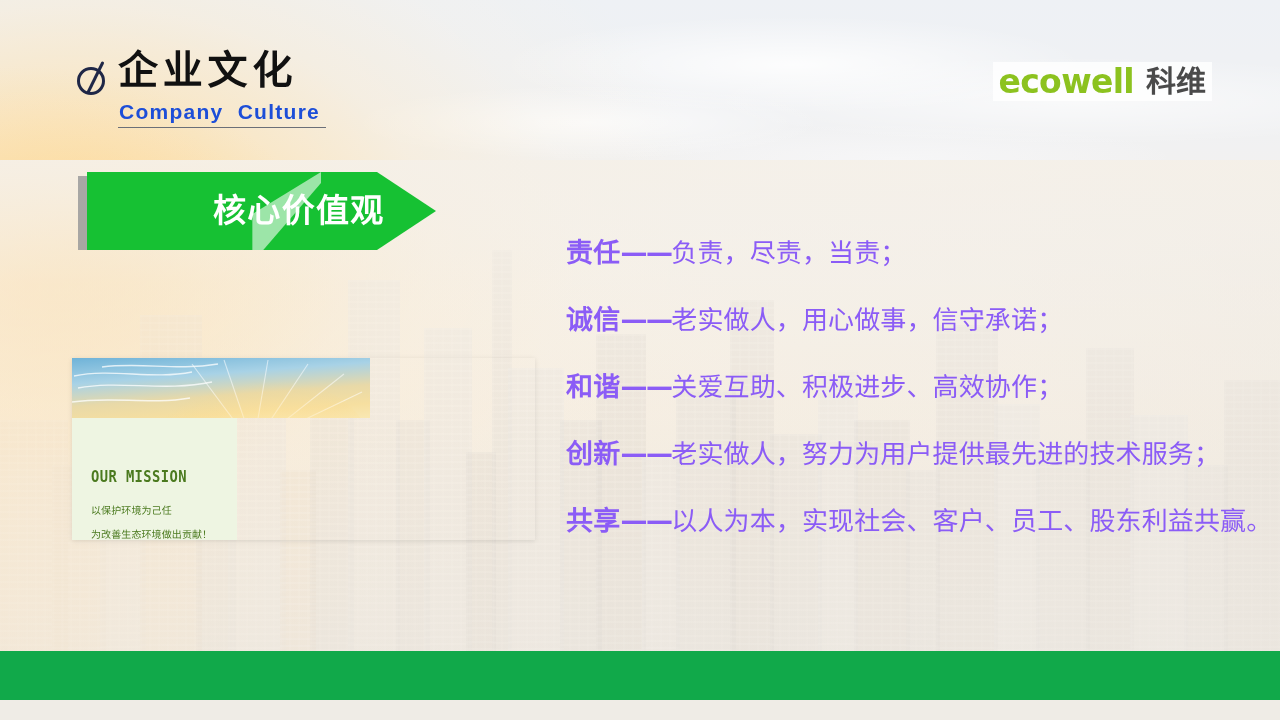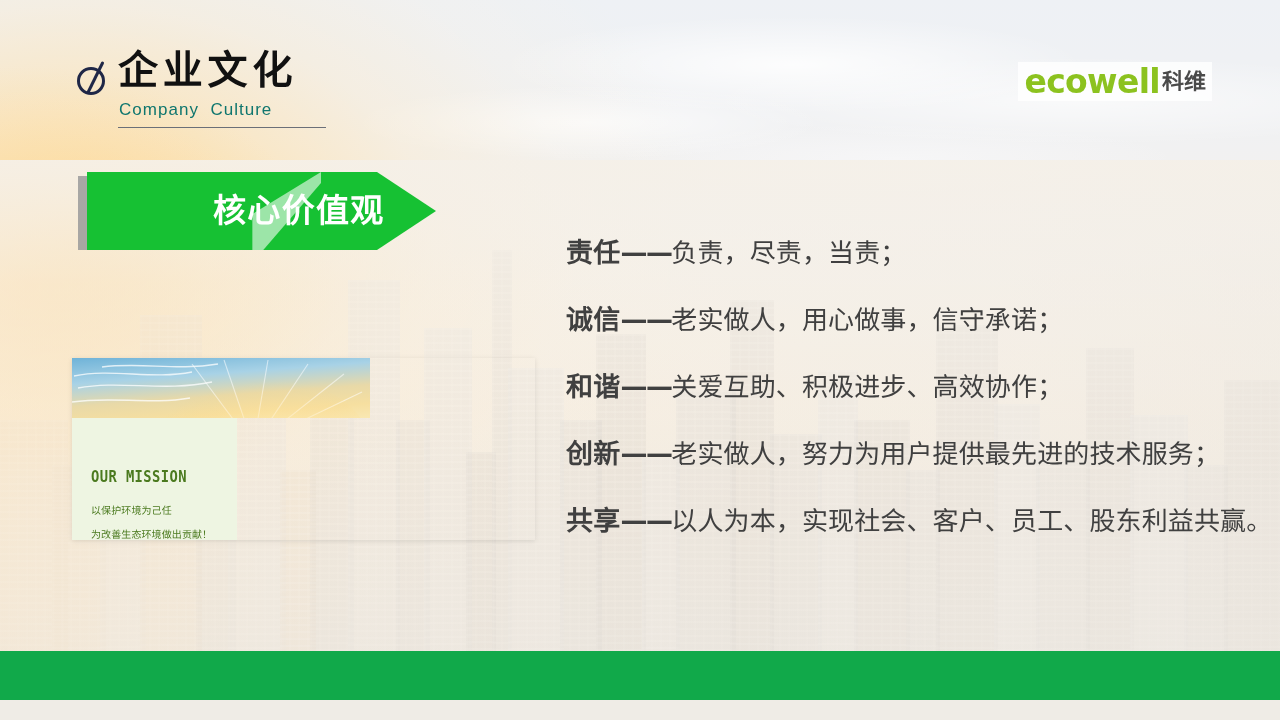--- a/index.html
+++ b/index.html
@@ -101,23 +101,23 @@
     position:absolute; left:118px; top:50px;
     font-size:40px; font-weight:bold;
     letter-spacing:.12em;
     color:#111111;
     line-height:1;
     font-family:"DejaVu Sans","Liberation Sans",sans-serif;
     text-align:right;
   }
   .title-en {
     position:absolute; left:119px; top:100px;
-    font-size:17px; font-weight:normal;
+    font-size:21px; font-weight:bold;
     letter-spacing:.06em;
-    color:#0f766e;
+    color:#1d4ed8;
     white-space:pre;
     font-family:"Liberation Sans",sans-serif;
   }
   .title-rule {
     position:absolute; left:118px; top:127px;
     width:208px; height:1px;
     background:#6b6f78;
   }
 
   
@@ -128,25 +128,25 @@
     padding:3px 6px;
   }
   .brand-eco {
     font-size:33px; font-weight:bold;
     color:#8cc21f;
     letter-spacing:-.02em;
     line-height:1;
     font-family:"DejaVu Sans","Liberation Sans",sans-serif;
   }
   .brand-cn {
-    font-size:22px; font-weight:bold;
+    font-size:30px; font-weight:bold;
     color:#4a4a4a;
     letter-spacing:0;
     line-height:1;
-    margin-left:2px;
+    margin-left:12px;
     font-family:"DejaVu Sans","Liberation Sans",sans-serif;
   }
 
   
   .banner {
     position:absolute; left:78px; top:172px;
     width:358px; height:68px;
   }
   .banner-shadow {
     position:absolute; left:0; top:4px;
@@ -221,21 +221,21 @@
   
   .values {
     position:absolute; left:566px; top:232px;
     width:700px;
   }
   .value-row {
     display:block;
     white-space:nowrap;
     margin-bottom:21px;
     line-height:42px;
-    color:#404040;
+    color:#8b5cf6;
     font-family:"DejaVu Sans","Liberation Sans",sans-serif;
   }
   .value-row:last-child { margin-bottom:0;margin-top:20px; }
   .value-key {
     font-size:27px; font-weight:bold;
     letter-spacing:.01em;
   }
   .value-dash {
     font-size:27px; font-weight:bold;
     letter-spacing:-.06em;

